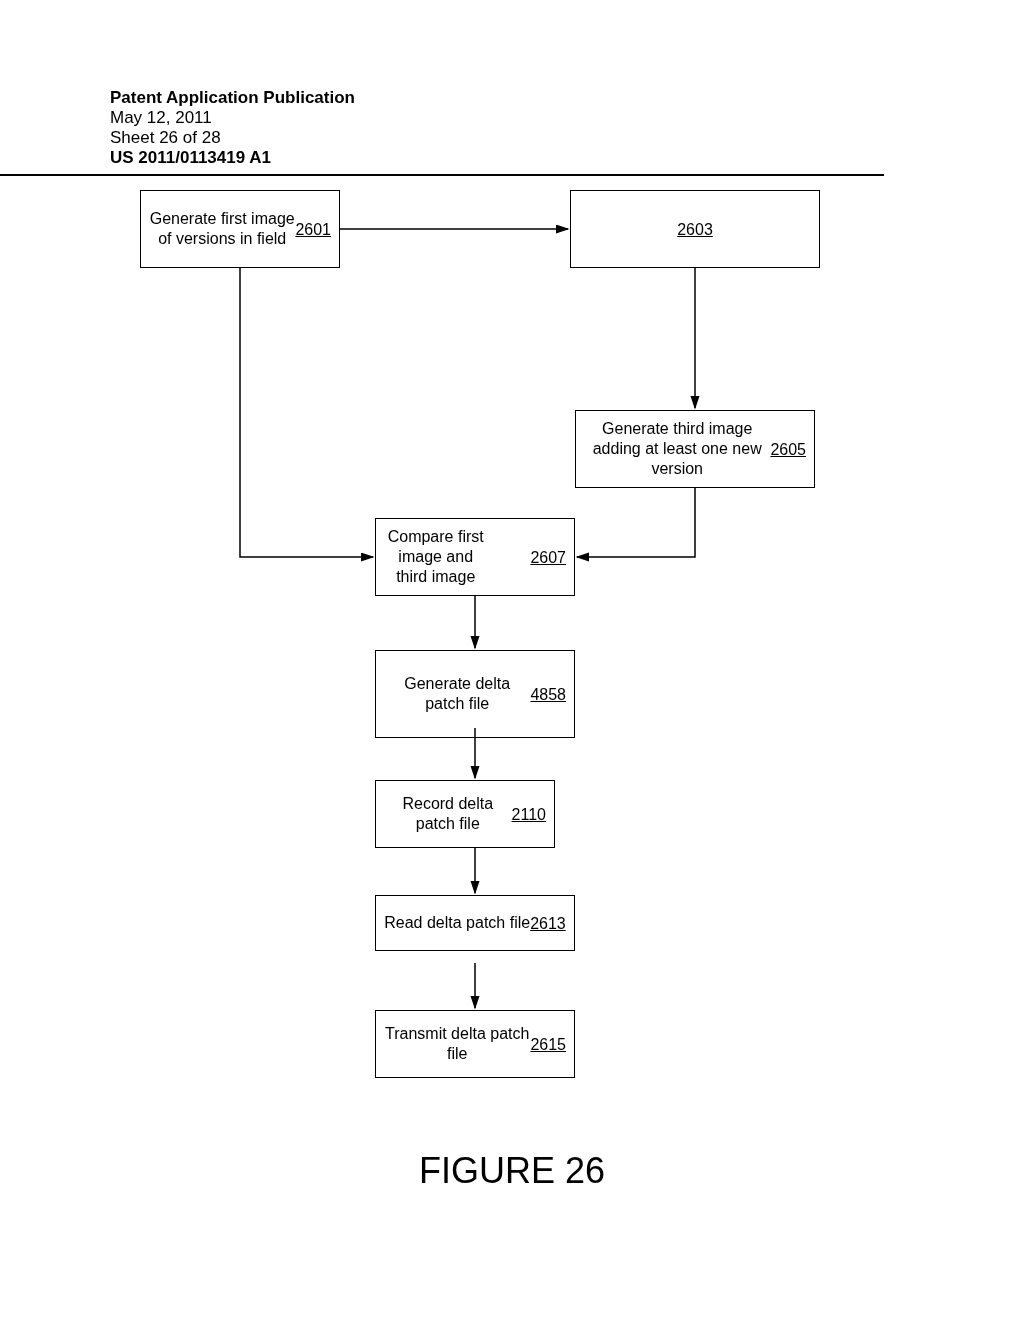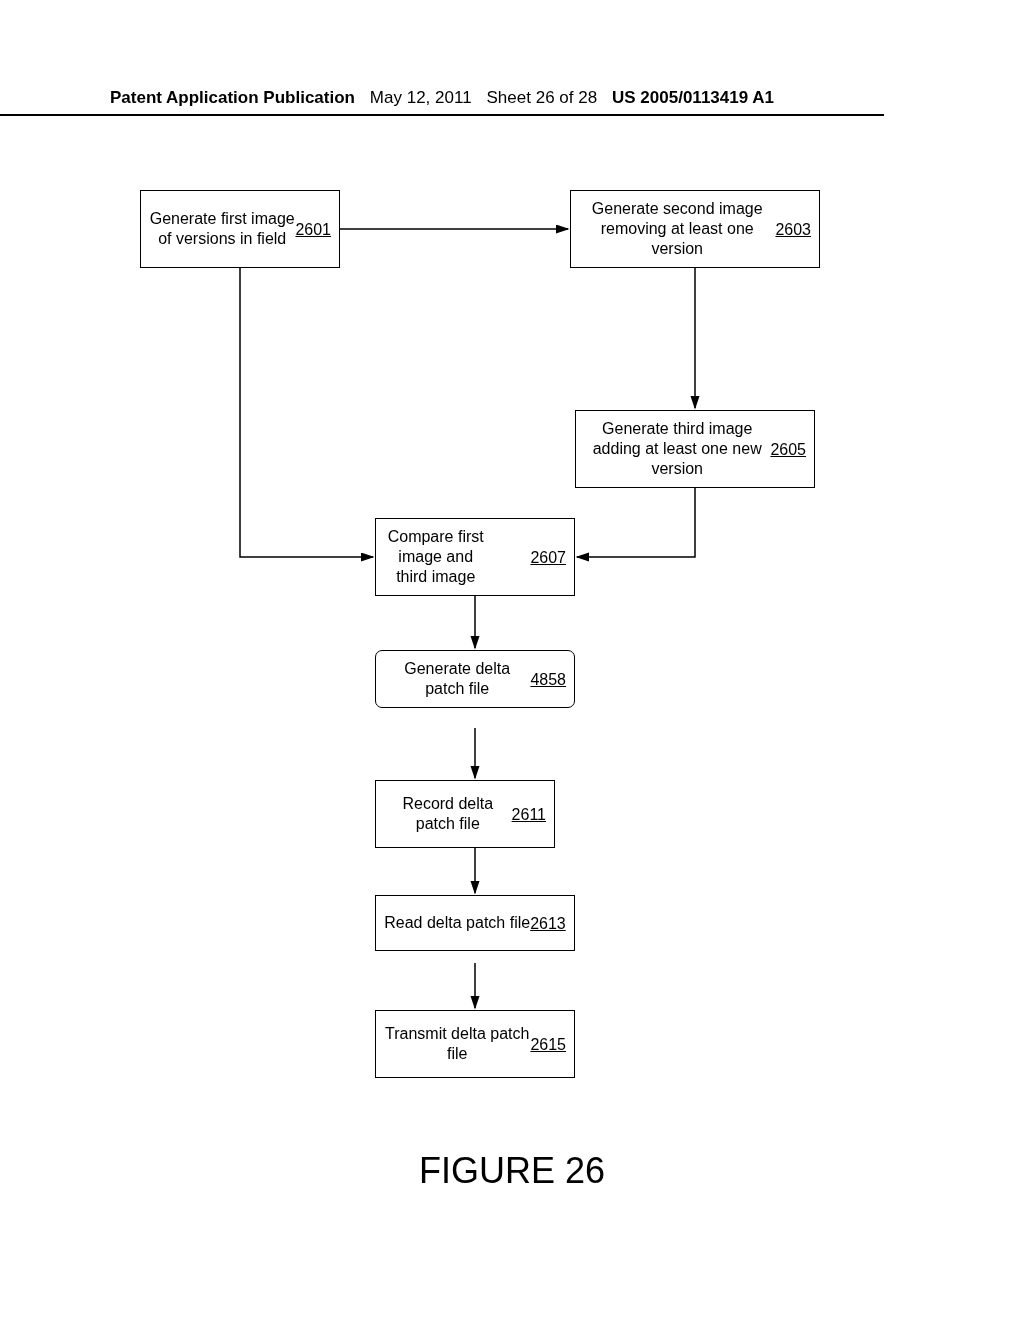--- a/index.html
+++ b/index.html
@@ -14,20 +14,21 @@
     position: absolute;
     top: 88px;
     left: 0;
     width: 884px;
     padding: 0 110px 6px 110px;
     border-bottom: 2px solid #000;
     display: flex;
     justify-content: space-between;
     align-items: baseline;
     font-size: 17px;
+    flex-direction: column;
   }
   .header .pub { font-weight: bold; }
   .header .date { }
   .header .sheet { }
   .header .pubno { font-weight: bold; }
   .diagram {
     position: absolute;
     top: 160px;
     left: 0;
     width: 1024px;
@@ -62,53 +63,52 @@
     font-family: Arial, Helvetica, sans-serif;
   }
 </style>
 </head>
 <body>
 
 <div class="header">
   <span class="pub">Patent Application Publication</span>
   <span class="date">May 12, 2011</span>
   <span class="sheet">Sheet 26 of 28</span>
-  <span class="pubno">US 2005/0113419 A1</span>
+  <span class="pubno">US 2011/0113419 A1</span>
 </div>
 
 <div class="diagram">
 
   <div class="box" style="left:140px; top:30px; width:200px; height:78px;">
     <span>Generate first image of versions in field</span>
     <span class="ref">2601</span>
   </div>
 
   <div class="box" style="left:570px; top:30px; width:250px; height:78px;">
-    <span>Generate second image removing at least one version</span>
     <span class="ref">2603</span>
   </div>
 
   <div class="box" style="left:575px; top:250px; width:240px; height:78px;">
     <span>Generate third image adding at least one new version</span>
     <span class="ref">2605</span>
   </div>
 
   <div class="box" style="left:375px; top:358px; width:200px; height:78px;gap:43px;">
     <span>Compare first image and third image</span>
     <span class="ref">2607</span>
   </div>
 
-  <div class="box" style="left:375px; top:490px; width:200px; height:58px;border-radius:7px;">
+  <div class="box" style="left:375px; top:490px; width:200px; height:88px;">
     <span>Generate delta patch file</span>
     <span class="ref">4858</span>
   </div>
 
   <div class="box" style="left:375px; top:620px; width:180px; height:68px;align-items:center;">
     <span>Record delta patch file</span>
-    <span class="ref">2611</span>
+    <span class="ref">2110</span>
   </div>
 
   <div class="box" style="left:375px; top:735px; width:200px; height:56px;">
     <span>Read delta patch file</span>
     <span class="ref">2613</span>
   </div>
 
   <div class="box" style="left:375px; top:850px; width:200px; height:68px;text-align:center;">
     <span>Transmit delta patch file</span>
     <span class="ref">2615</span>

